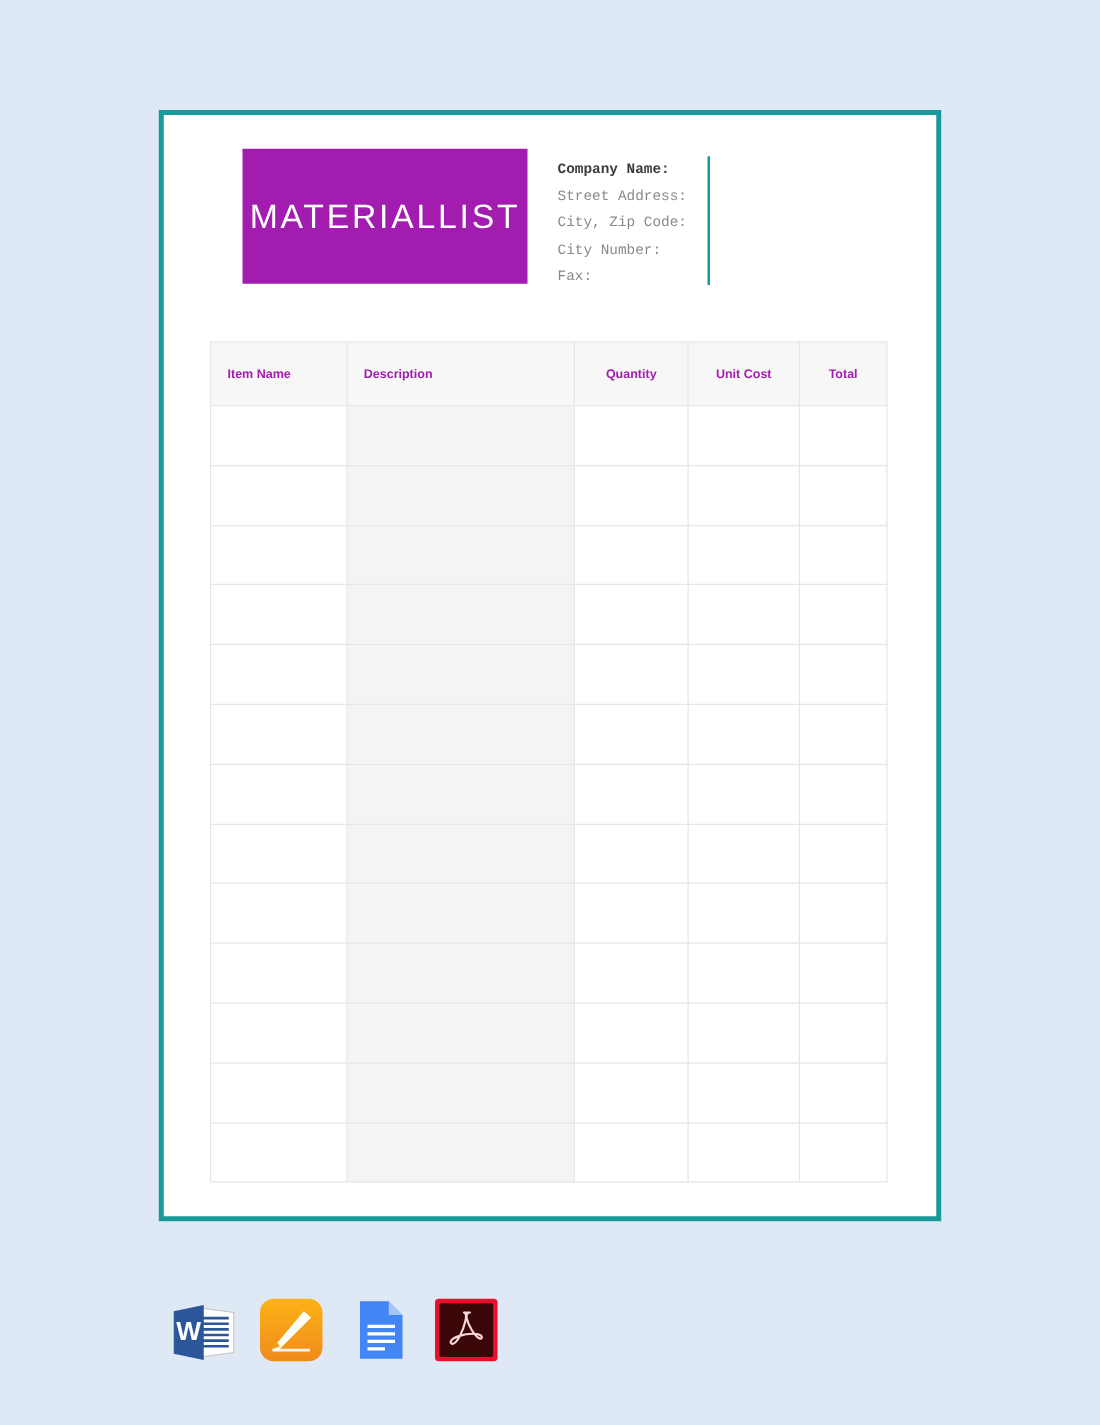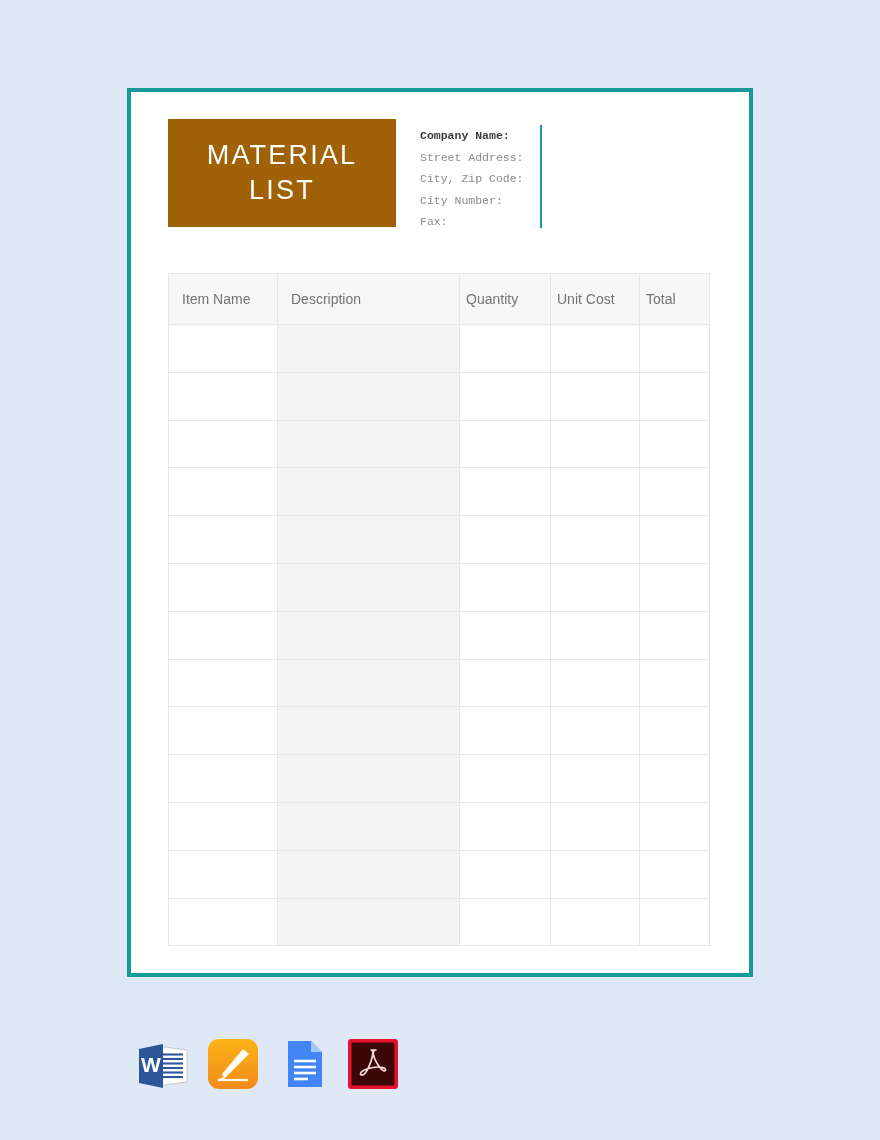--- a/index.html
+++ b/index.html
@@ -43,26 +43,27 @@
     top: 20px;
     right: 30px;
     height: 120px;
     display: flex;
     align-items: flex-start;
   }
 
   .title-box {
     width: 228px;
     height: 108px;
-    background: #a16207;
-    display: flex;
-    flex-direction: column;
+    background: #a21caf;
+    display: flex;
+    flex-direction: row;
     align-items: center;
     justify-content: center;
     flex: none;
+    margin-left: 26px;
   }
 
   .title-line {
     color: #ffffff;
     font-size: 27px;
     letter-spacing: 2.2px;
     line-height: 35px;
     font-weight: 400;
     white-space: nowrap;
   }
@@ -112,30 +113,30 @@
   }
 
   .material-table th,
   .material-table td {
     border: 1px solid #e6e6e6;
     padding: 0;
   }
 
   .material-table thead th {
     background: #f7f7f7;
-    color: #737373;
-    font-size: 14px;
-    font-weight: normal;
+    color: #a21caf;
+    font-size: 10px;
+    font-weight: bold;
     height: 51px;
     text-align: left;
     padding: 0 13px;
     vertical-align: middle;
   }
 
-  .material-table thead th.center { text-align: left; padding: 0 6px; }
+  .material-table thead th.center { text-align: center; padding: 0 6px; }
 
   .material-table tbody td {
     height: 47.8px;
     background: #ffffff;
   }
 
   .material-table tbody td.desc-cell {
     background: #f4f4f4;
   }
 

